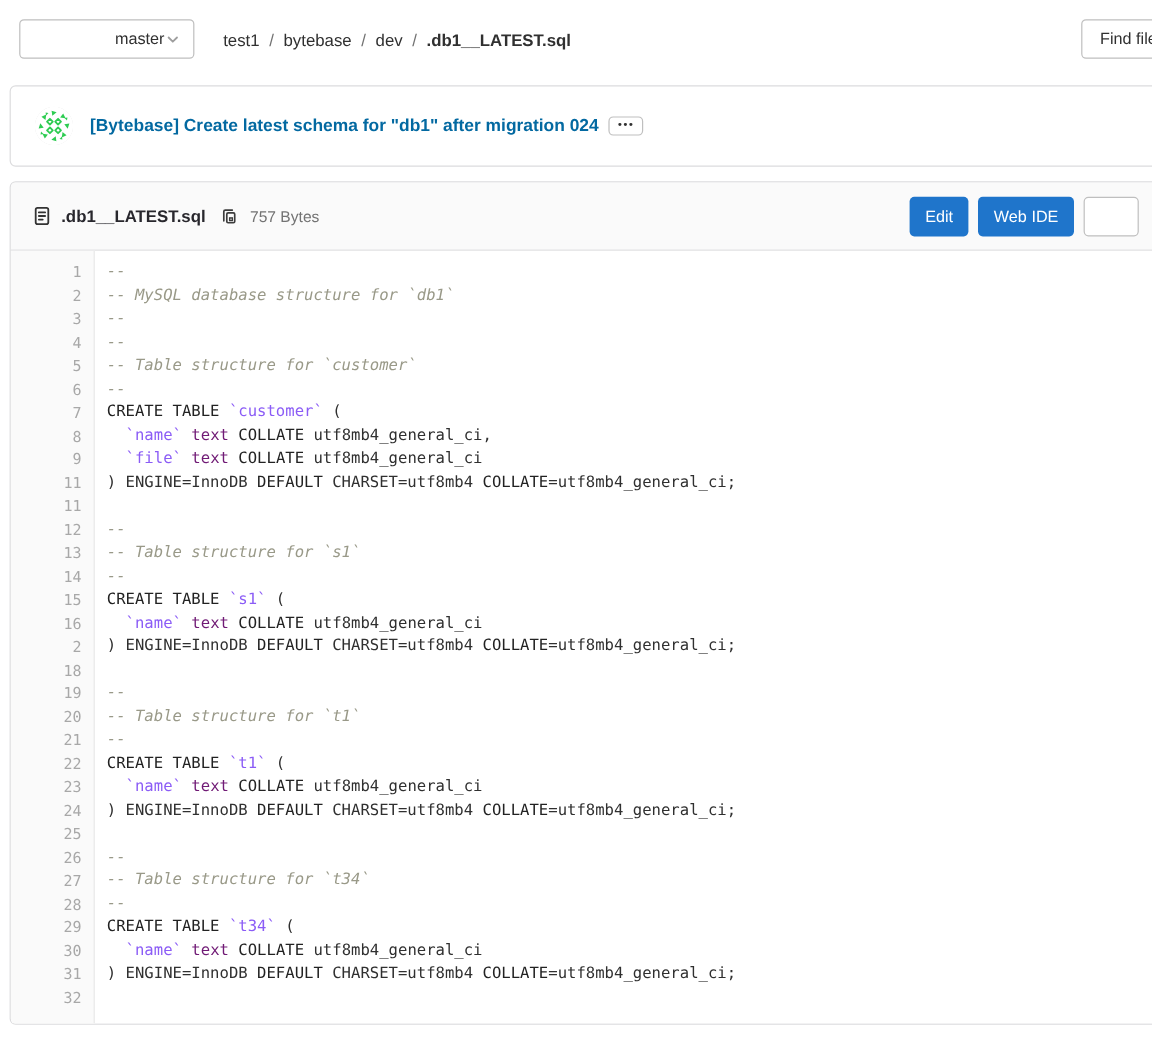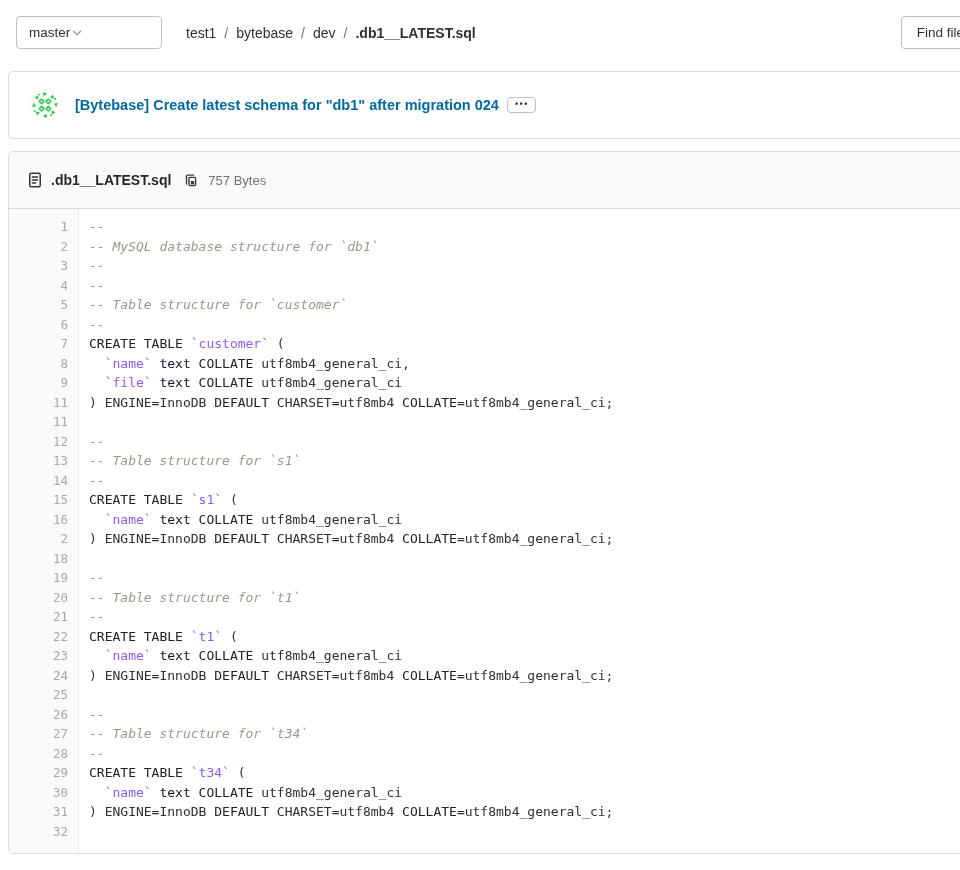--- a/index.html
+++ b/index.html
@@ -15,21 +15,21 @@
 
   
   .top-bar {
     display: flex; align-items: center;
     padding: 16px 0 16px 16px;
   }
   .branch-select {
     width: 146px; height: 33px;
     border: 1px solid #bfbfbf; border-radius: 4px;
     background: #fff;
-    display: flex; align-items: center; justify-content: flex-start;
+    display: flex; align-items: center; justify-content: flex-end;
     padding: 0 10px 0 12px;
     font-size: 13.5px; color: #303030;
     cursor: pointer;
   }
   .breadcrumb {
     margin-left: 24px;
     font-size: 14px;
     display: flex; align-items: flex-end; gap: 8px;
     white-space: nowrap;
   }
@@ -124,21 +124,21 @@
     padding: 8px 0 12px 10px;
   }
   .cl {
     height: 19.5px; line-height: 19.5px;
     font-family: "DejaVu Sans Mono", monospace;
     font-size: 13px; white-space: pre; color: #303030;
   }
   .tok-c  { color: #999988; font-style: italic; }
   .tok-k  { color: #222222; font-weight: 400; }
   .tok-nv { color: #8b5cf6; }
-  .tok-nb { color: #0f172a; }
+  .tok-nb { color: #701a75; }
   .tok-p  { color: #303030; }
 </style>
 </head>
 <body>
 
 <div class="top-bar">
   <div class="branch-select">
     <span>master</span>
     <span style="display:flex;">
       <svg width="14" height="14" viewBox="0 0 16 16">
@@ -208,20 +208,25 @@
     <button class="copy-btn">
       <span style="display:flex;">
         <svg width="16" height="16" viewBox="0 0 16 16">
           <path d="M10.6 3.1 H4.7 a1.2 1.2 0 0 0 -1.2 1.2 V12" fill="none" stroke="#3c3c3c" stroke-width="1.4" stroke-linecap="round"></path>
           <rect x="6" y="5.4" width="6.6" height="8.2" rx="1.1" fill="none" stroke="#3c3c3c" stroke-width="1.4"></rect>
           <rect x="8.4" y="9.6" width="2.2" height="2.2" fill="none" stroke="#3c3c3c" stroke-width="1.2"></rect>
         </svg>
       </span>
     </button>
     <span class="file-size">757 Bytes</span>
+    <div class="file-actions">
+      <button class="btn-blue" style="background:#1f75cb;">Edit</button>
+      <button class="btn-blue" style="background:#1f75cb;">Web IDE</button>
+      <button class="btn-partial"></button>
+    </div>
   </div>
 
   <div class="code-wrap">
     <div class="gutter">
         <span class="ln">1</span>
         <span class="ln">2</span>
         <span class="ln">3</span>
         <span class="ln">4</span>
         <span class="ln">5</span>
         <span class="ln">6</span>

